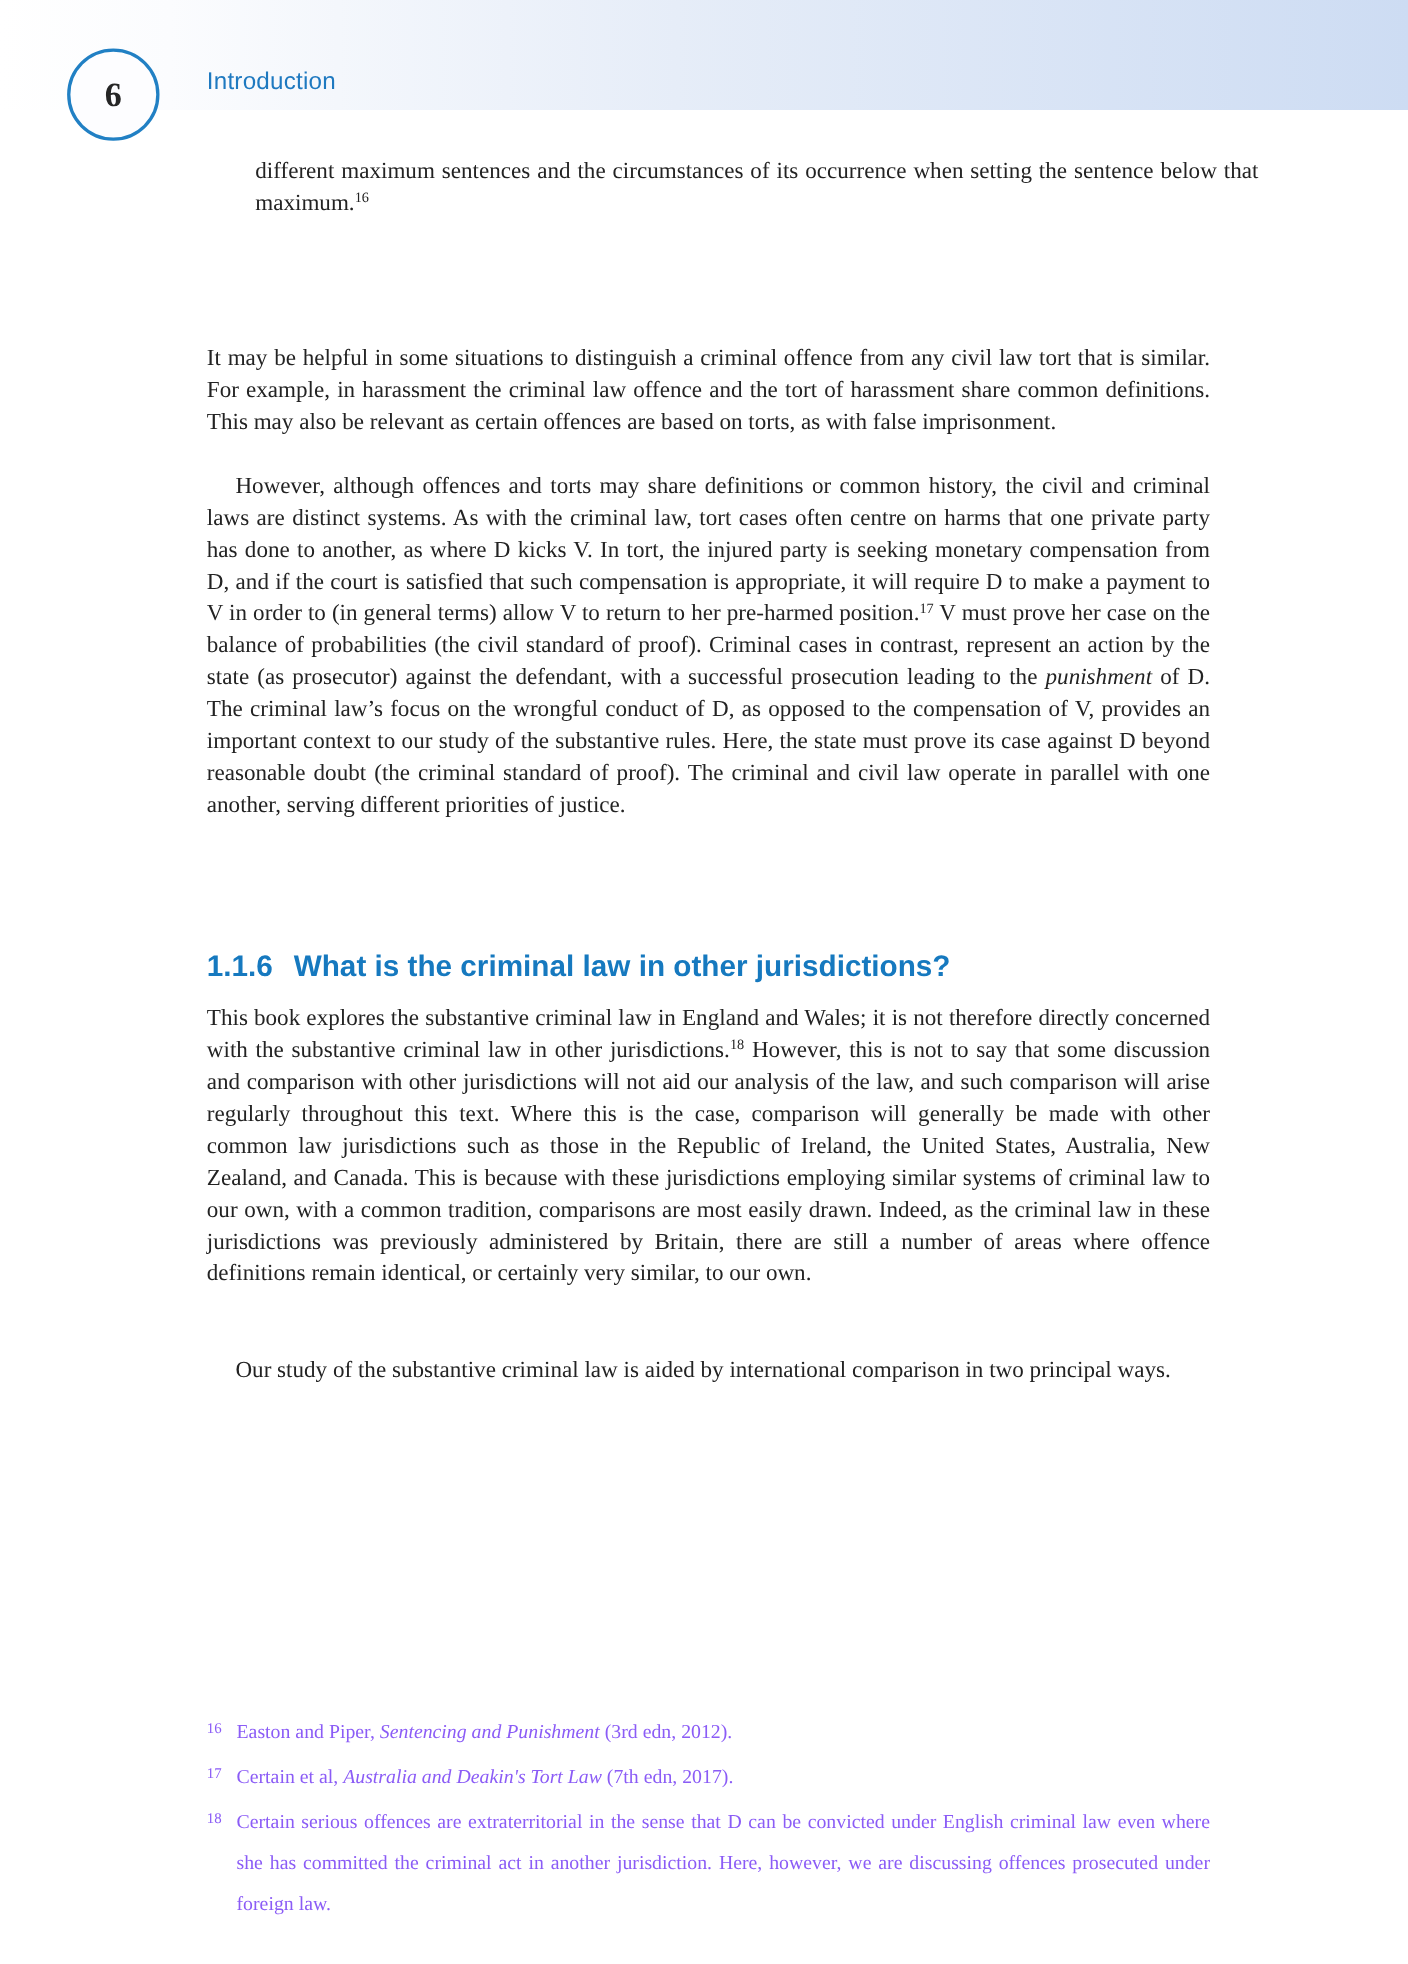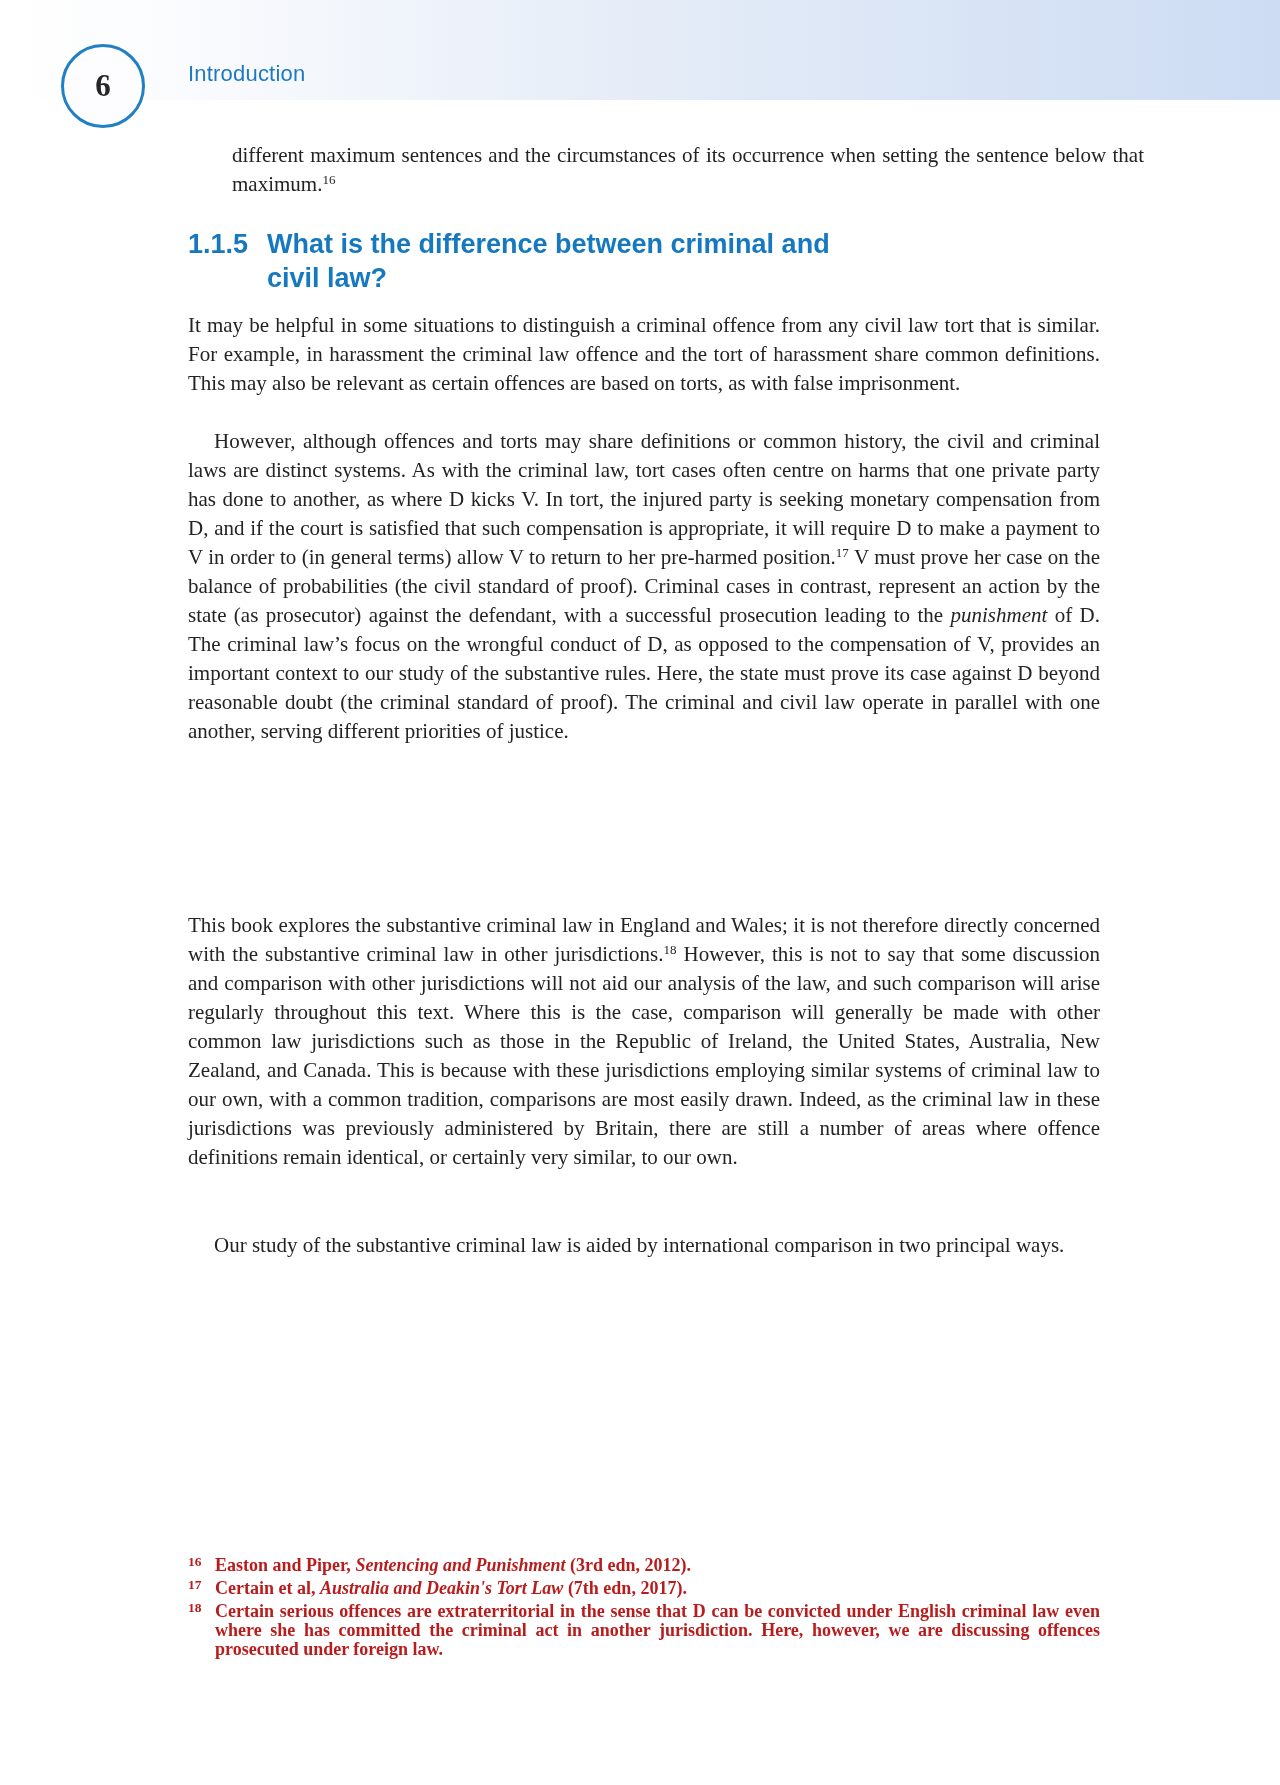--- a/index.html
+++ b/index.html
@@ -75,24 +75,23 @@
     display: flex;
   }
   .section-heading .h-num {
     flex: 0 0 79px;
   }
   .section-heading .h-text { flex: 1; }
 
   
   .footnotes {
     font-size: 18px;
-    line-height: 19px;
+    line-height: 37px;
     text-align: justify;
-    color: #b91c1c;
-    font-weight: bold;
+    color: #8b5cf6;
   }
   .footnote { padding-left: 27px; }
   .fn-num {
     display: inline-block;
     width: 27px;
     margin-left: -27px;
     font-size: 13.5px;
     vertical-align: 5px;
   }
   i { font-style: italic; margin-top: 26px; }
@@ -105,32 +104,29 @@
   <div class="header-band"></div>
 
   <div class="page-badge">
     <span class="num">6</span>
   </div>
 
   <div class="running-header">Introduction</div>
 
   <div class="block body-text intro" style="top:141px;margin-left:44px;"><span>different maximum sentences and the circumstances of its occurrence when setting the sentence below that maximum.</span><sup>16</sup></div>
 
-  <div class="block section-heading" style="top:227px;">
-    <span class="h-num">1.1.5</span>
-    <span class="h-text">
-      <span>What is the difference between criminal and</span><br>
-      <span>civil law?</span>
-    </span>
-  </div>
 
   <div class="block body-text" style="top:311px;"><span>It may be helpful in some situations to distinguish a criminal offence from any civil law tort that is similar. For example, in harassment the criminal law offence and the tort of harassment share common definitions. This may also be relevant as certain offences are based on torts, as with false imprisonment.</span></div>
 
   <div class="block body-text indent" style="top:427px;"><span>However, although offences and torts may share definitions or common history, the civil and criminal laws are distinct systems. As with the criminal law, tort cases often centre on harms that one private party has done to another, as where D kicks V. In tort, the injured party is seeking monetary compensation from D, and if the court is satisfied that such compensation is appropriate, it will require D to make a payment to V in order to (in general terms) allow V to return to her pre-harmed position.</span><sup>17</sup><span> V must prove her case on the balance of probabilities (the civil standard of proof). Criminal cases in contrast, represent an action by the state (as prosecutor) against the defendant, with a successful prosecution leading to the </span><i>punishment</i><span> of D. The criminal law’s focus on the wrongful conduct of D, as opposed to the compensation of V, provides an important context to our study of the substantive rules. Here, the state must prove its case against D beyond reasonable doubt (the criminal standard of proof). The criminal and civil law operate in parallel with one another, serving different priorities of justice.</span></div>
 
+  <div class="block section-heading" style="top:861px;">
+    <span class="h-num">1.1.6</span>
+    <span class="h-text">What is the criminal law in other jurisdictions?</span>
+  </div>
 
   <div class="block body-text" style="top:911px;"><span>This book explores the substantive criminal law in England and Wales; it is not therefore directly concerned with the substantive criminal law in other jurisdictions.</span><sup>18</sup><span> However, this is not to say that some discussion and comparison with other jurisdictions will not aid our analysis of the law, and such comparison will arise regularly throughout this text. Where this is the case, comparison will generally be made with other common law jurisdictions such as those in the Republic of Ireland, the United States, Australia, New Zealand, and Canada. This is because with these jurisdictions employing similar systems of criminal law to our own, with a common tradition, comparisons are most easily drawn. Indeed, as the criminal law in these jurisdictions was previously administered by Britain, there are still a number of areas where offence definitions remain identical, or certainly very similar, to our own.</span></div>
 
   <div class="block body-text indent" style="top:1231px;"><span>Our study of the substantive criminal law is aided by international comparison in two principal ways.</span></div>
 
   <div class="block footnotes" style="top:1552px;">
     <div class="footnote">
       <span class="fn-num">16</span><span><span>Easton and Piper, </span><i>Sentencing and Punishment</i><span> (3rd edn, 2012).</span></span>
     </div>
     <div class="footnote">

